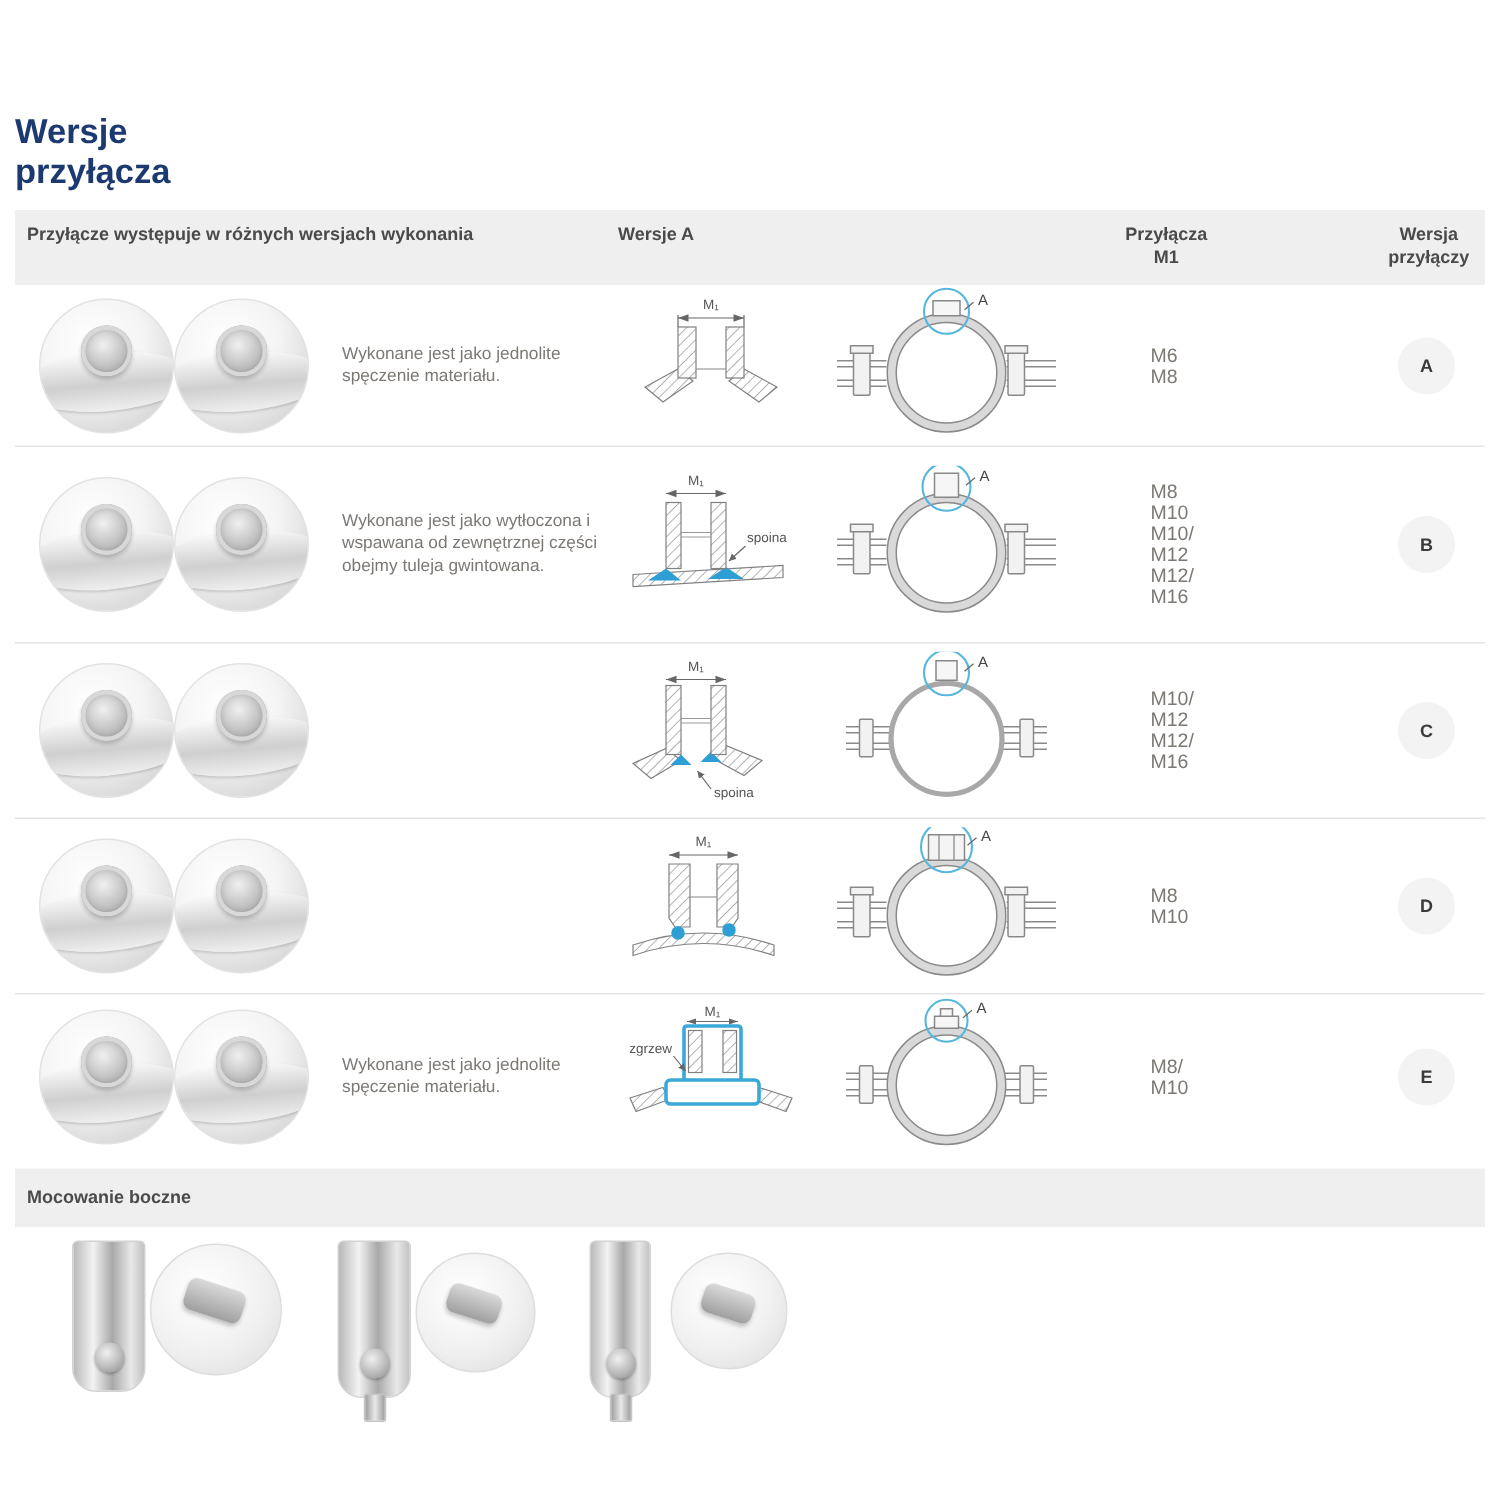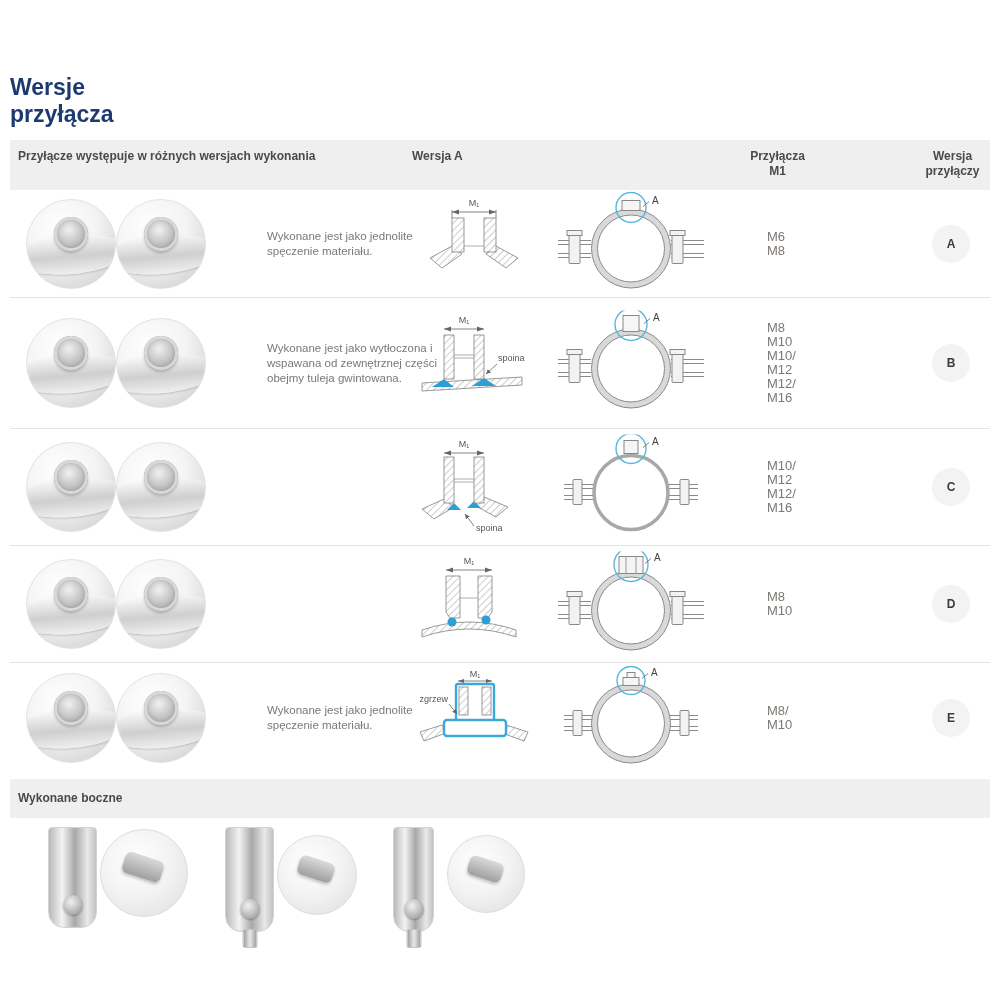--- a/index.html
+++ b/index.html
@@ -20,21 +20,21 @@
   .r2{top:428px;height:117px;}
   .r3{top:545px;height:117px;}
   .r4{top:662px;height:111px;border-bottom:none;}
 
   .photo{position:absolute;top:50%;transform:translateY(-50%);width:88px;height:88px;border-radius:50%;border:1px solid #e2e2e2;background:radial-gradient(circle at 38% 32%,#ffffff 0%,#f4f4f4 45%,#dedede 72%,#c9c9c9 100%);overflow:hidden;}
   .photo::before{content:"";position:absolute;left:-14%;right:-14%;top:40%;height:44%;background:linear-gradient(180deg,#fafafa,#cfcfcf 55%,#efefef);border-radius:50%;transform:rotate(-5deg);box-shadow:0 1px 2px rgba(0,0,0,.18);}
   .photo::after{content:"";position:absolute;left:31%;top:20%;width:38%;height:38%;border-radius:50%;background:radial-gradient(circle at 44% 38%,#f0f0f0 0%,#bdbdbd 55%,#8f8f8f 100%);box-shadow:inset 0 0 0 3px #d8d8d8,inset 0 0 6px rgba(0,0,0,.35),0 2px 3px rgba(0,0,0,.2);}
   .p1{left:16px;}
   .p2{left:106px;}
 
-  .desc{position:absolute;left:218px;top:50%;transform:translateY(-50%);width:182px;font-size:11.5px;color:#7c7874;line-height:15px;margin-left:39px;}
+  .desc{position:absolute;left:218px;top:50%;transform:translateY(-50%);width:182px;font-size:11.5px;color:#7c7874;line-height:15px;}
   .threads{position:absolute;left:757px;top:50%;transform:translateY(-50%);font-size:13px;color:#7c7874;line-height:14px;white-space:pre-line;}
   .badge{position:absolute;left:922px;top:50%;transform:translateY(-50%);width:38px;height:38px;border-radius:50%;background:#f3f3f3;color:#3b3b3b;font-size:12px;font-weight:bold;display:flex;align-items:center;justify-content:center;}
 
   .cross{position:absolute;left:408px;top:50%;transform:translateY(-50%);}
   .clamp{position:absolute;left:526px;top:50%;transform:translateY(-50%);}
   svg text{font-family:"Liberation Sans",sans-serif;}
   .dim{font-size:9px;fill:#555;}
   .lbl{font-size:10px;fill:#444;}
   .weld{font-size:9px;fill:#555;}
 
@@ -64,21 +64,21 @@
 
 <div class="page">
 
   <h1 class="title">
     <span>Wersje</span><br>
     <span>przyłącza</span>
   </h1>
 
   <div class="thead">
     <div class="h h-desc">Przyłącze występuje w różnych wersjach wykonania</div>
-    <div class="h h-view">Wersja A</div>
+    <div class="h h-view">Wersje A</div>
     <div class="h h-thread">
       <div>Przyłącza</div>
       <div>M1</div>
     </div>
     <div class="h h-version">
       <div>Wersja</div>
       <div>przyłączy</div>
     </div>
   </div>
 
@@ -297,21 +297,21 @@
       <circle cx="95" cy="15" r="14" fill="none" stroke="#56b7de" stroke-width="1.4"></circle>
       <line x1="112" y1="8" x2="106" y2="13" stroke="#666" stroke-width="0.8"></line>
       <text class="lbl" x="115" y="10">A</text>
     </svg>
     <div class="threads">M8/
 M10</div>
     <div class="badge">E</div>
   </section>
 
   <div class="subhead">
-    <div class="h">Wykonane boczne</div>
+    <div class="h">Mocowanie boczne</div>
   </div>
 
   <div>
     <div class="strap" style="left:48px;top:827px;width:47px;height:99px;">
       <span class="screw"></span>
     </div>
     <div class="detail" style="left:100px;top:829px;width:86px;height:86px;"></div>
 
     <div class="strap" style="left:225px;top:827px;width:47px;height:103px;">
       <span class="screw"></span>

